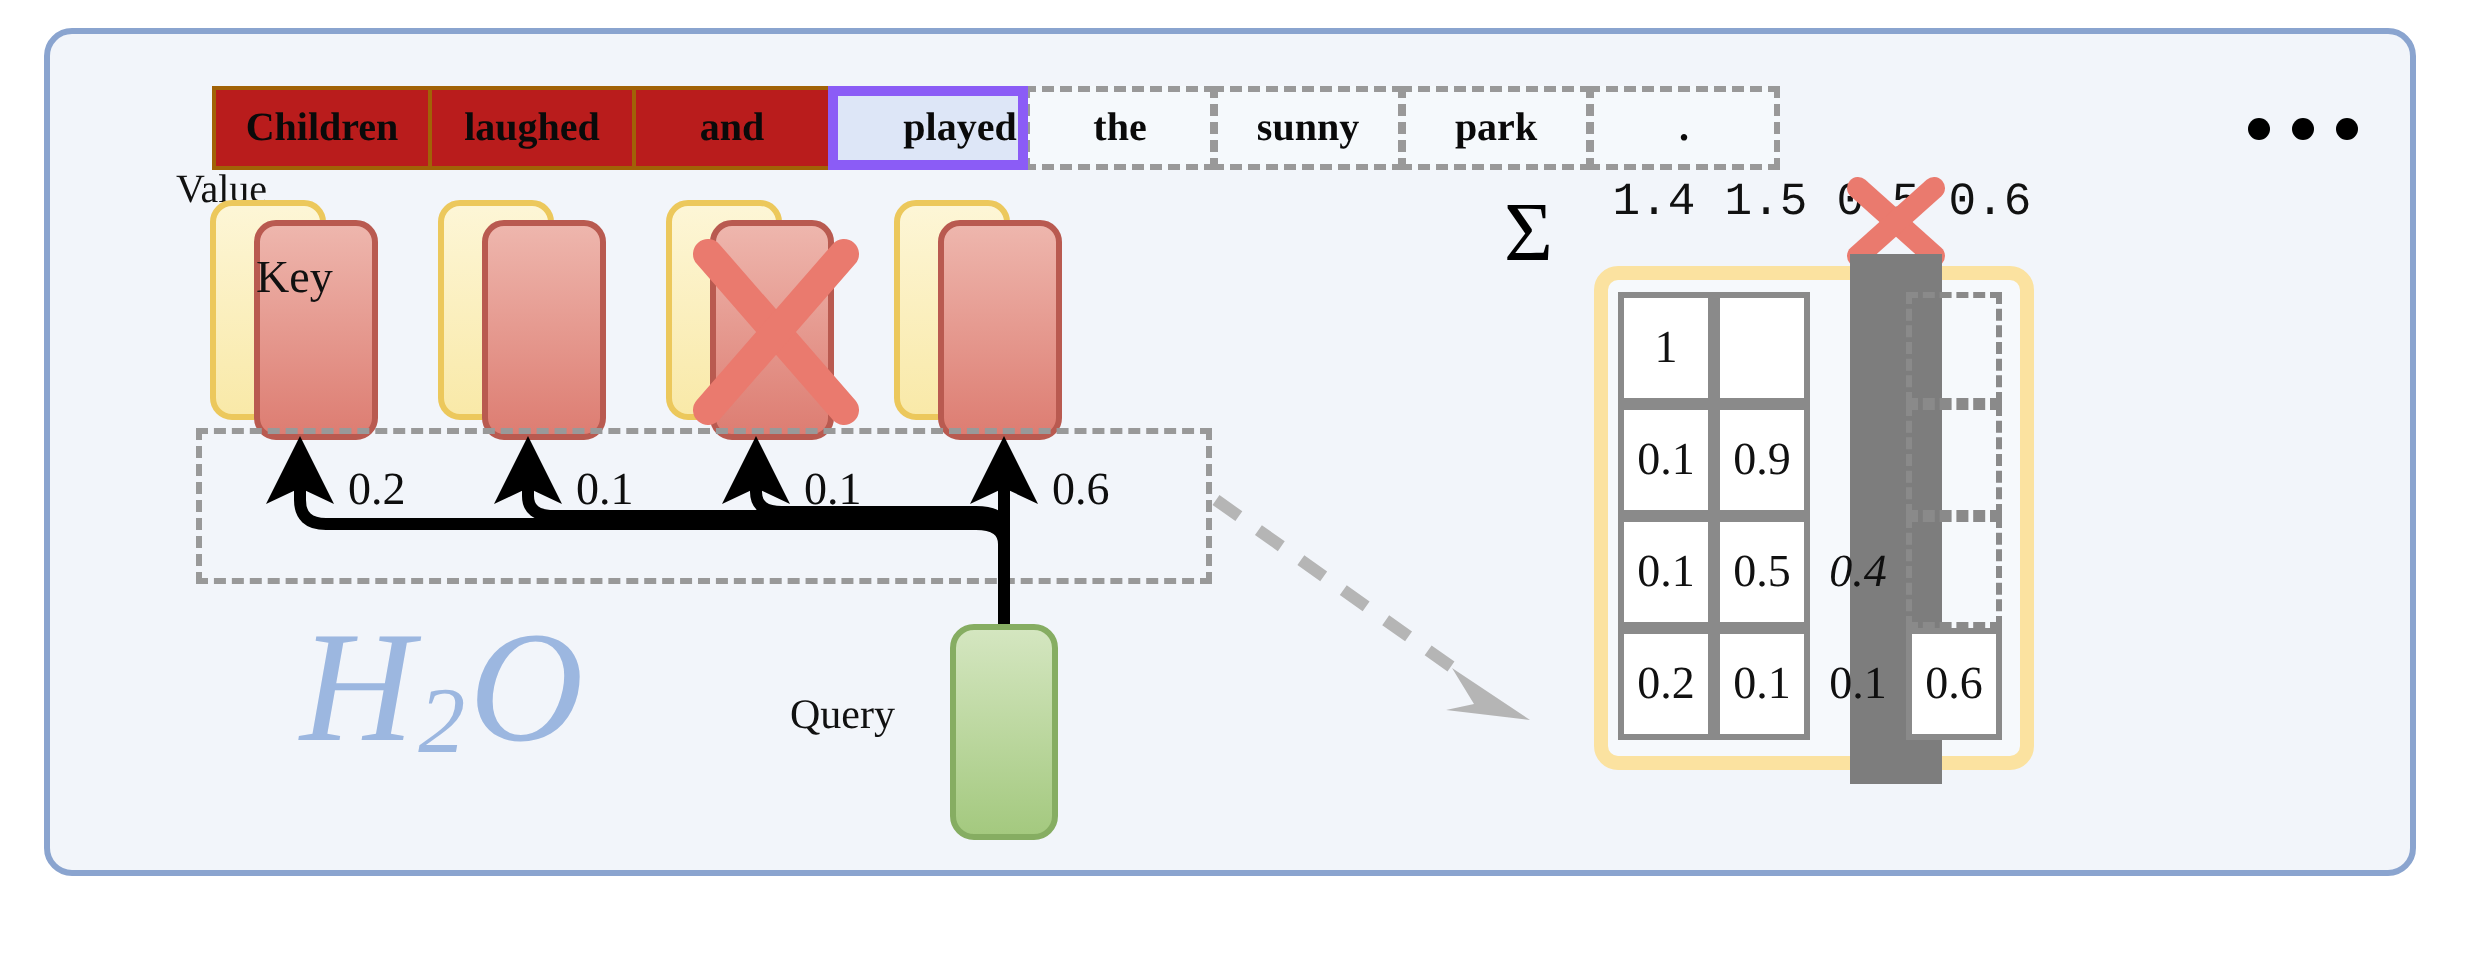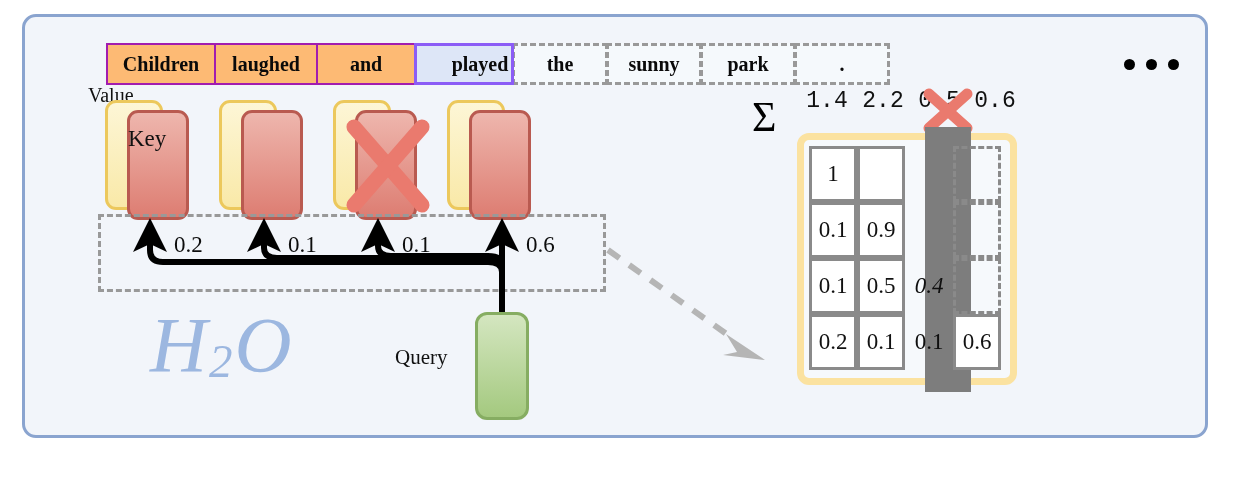--- a/index.html
+++ b/index.html
@@ -12,26 +12,26 @@
     position:absolute;left:22px;top:14px;width:1186px;height:424px;
     background:#f2f5fa;border:3px solid #8aa4cf;border-radius:14px;
     box-sizing:border-box;
   }
 
   
   .tokens{position:absolute;left:108px;top:43px;height:42px;display:flex;align-items:stretch;}
   .tok{
     display:flex;align-items:center;justify-content:center;
     font-weight:bold;font-size:20px;color:#0a0a0a;
-    background:#fdba74;box-sizing:border-box;
-    border:2px solid #a21caf;margin-left:-2px;
+    background:#b91c1c;box-sizing:border-box;
+    border:2px solid #a16207;margin-left:-2px;
   }
   .tok.solid{border-style:solid;}
   .tok.dash{border-style:dashed;border-width:3px;border-color:#999;background:#f5f9fc;}
-  .tok.sel{background:#dde6f7;border:3px solid #8b5cf6;position:relative;z-index:3;padding-left:32px;}
+  .tok.sel{background:#dde6f7;border:5px solid #8b5cf6;position:relative;z-index:3;padding-left:32px;}
   .dots{
     position:absolute;left:1124px;top:43px;height:42px;
     display:flex;align-items:center;gap:11px;
   }
   .dot{width:11px;height:11px;border-radius:50%;background:#000;}
 
   
   .value-lbl{position:absolute;left:88px;top:84px;font-size:20px;color:#111;}
   .key-lbl{position:absolute;left:128px;top:126px;font-size:23px;color:#111;}
   .query-lbl{position:absolute;left:395px;top:345px;font-size:21px;color:#111;}
@@ -180,21 +180,21 @@
   <div class="wlabel" style="left:526px;top:232px;">0.6</div>
 
   <div class="query-lbl">Query</div>
   <div class="qbox"></div>
 
   <div class="h2o"><span>H</span><sub>2</sub><span>O</span></div>
 
   <div class="sigma">Σ</div>
   <div class="sums">
     <div class="sum" style="left:0px;">1.4</div>
-    <div class="sum" style="left:56px;">2.2</div>
+    <div class="sum" style="left:56px;">1.5</div>
     <div class="sum" style="left:112px;">0.5</div>
     <div class="sum" style="left:168px;">0.6</div>
   </div>
   <svg class="sum-x" viewBox="0 0 52 46">
     <line x1="7" y1="6" x2="45" y2="40" stroke="#ea7a6e" stroke-width="11" stroke-linecap="round"></line>
     <line x1="45" y1="6" x2="7" y2="40" stroke="#ea7a6e" stroke-width="11" stroke-linecap="round"></line>
   </svg>
 
   <div class="mat-outer"></div>
   <div class="maskcol"></div>

